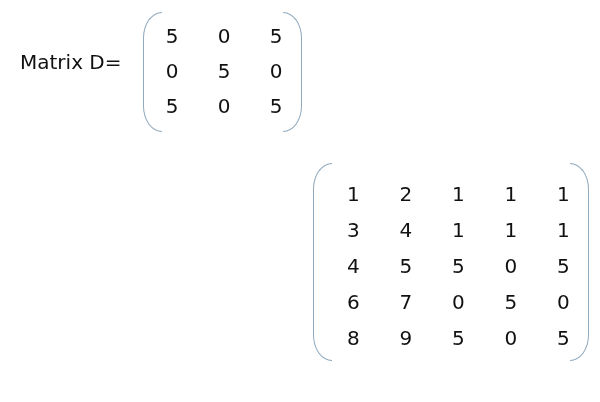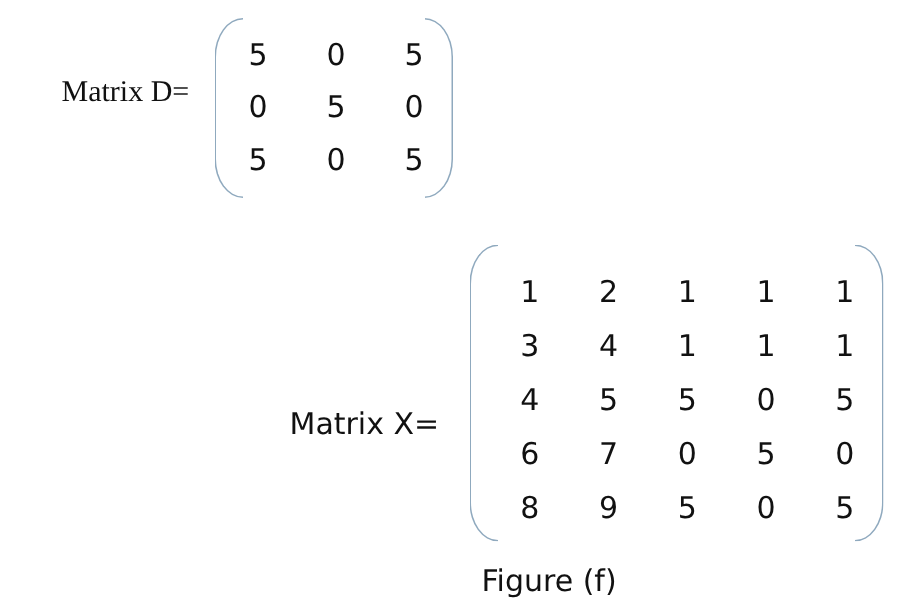--- a/index.html
+++ b/index.html
@@ -50,21 +50,21 @@
     grid-template-columns: repeat(5, 52.5px);
     grid-auto-rows: 36px;
   }
   .cell {
     display: flex;
     align-items: center;
     justify-content: center;
     font-size: 20px;
     color: #111111;
   }
-  #d-label { left: 41px;  top: 50px; font-family: Liberation Serif, serif;  }
+  #d-label { left: 20px;  top: 50px;  }
   #d-caption { left: 150px; top: 154px; }
   #x-label { left: 193px; top: 270px; }
   #x-caption { left: 321px; top: 375px; }
   #d-brk-left  { left: 143px; top: 12px;  height: 120px; }
   #d-brk-right { left: 283px; top: 12px;  height: 120px; }
   #x-brk-left  { left: 313px; top: 163px; height: 198px; }
   #x-brk-right { left: 570px; top: 163px; height: 198px; }
 </style>
 </head>
 <body>
@@ -79,21 +79,20 @@
     <span class="cell">5</span>
     <span class="cell">0</span>
     <span class="cell">5</span>
     <span class="cell">0</span>
     <span class="cell">5</span>
     <span class="cell">0</span>
     <span class="cell">5</span>
   </div>
   <div id="d-brk-right" class="brk right"></div>
 
-  <span id="x-label" class="lbl">Matrix X=</span>
   <div id="x-brk-left" class="brk left"></div>
   <div id="x-grid" class="grid">
     <span class="cell">1</span>
     <span class="cell">2</span>
     <span class="cell">1</span>
     <span class="cell">1</span>
     <span class="cell">1</span>
     <span class="cell">3</span>
     <span class="cell">4</span>
     <span class="cell">1</span>
@@ -109,15 +108,14 @@
     <span class="cell">0</span>
     <span class="cell">5</span>
     <span class="cell">0</span>
     <span class="cell">8</span>
     <span class="cell">9</span>
     <span class="cell">5</span>
     <span class="cell">0</span>
     <span class="cell">5</span>
   </div>
   <div id="x-brk-right" class="brk right"></div>
-  <span id="x-caption" class="lbl">Figure (f)</span>
 
 </div>
 
 </body></html>

